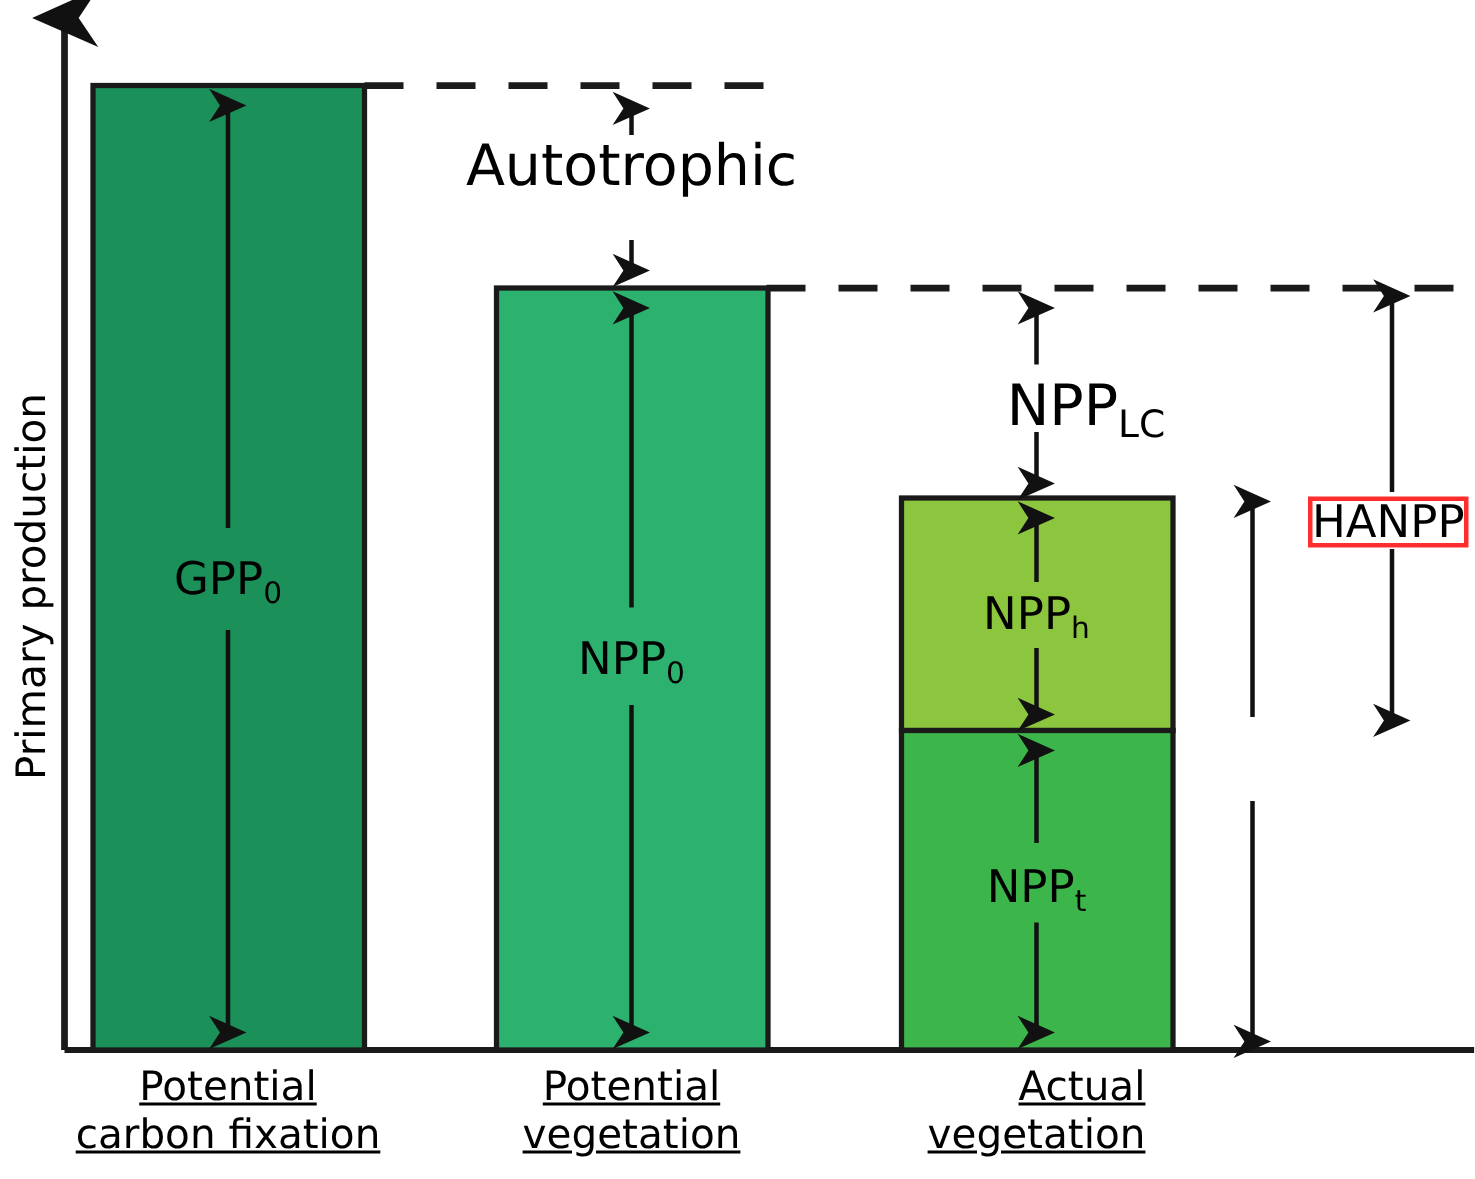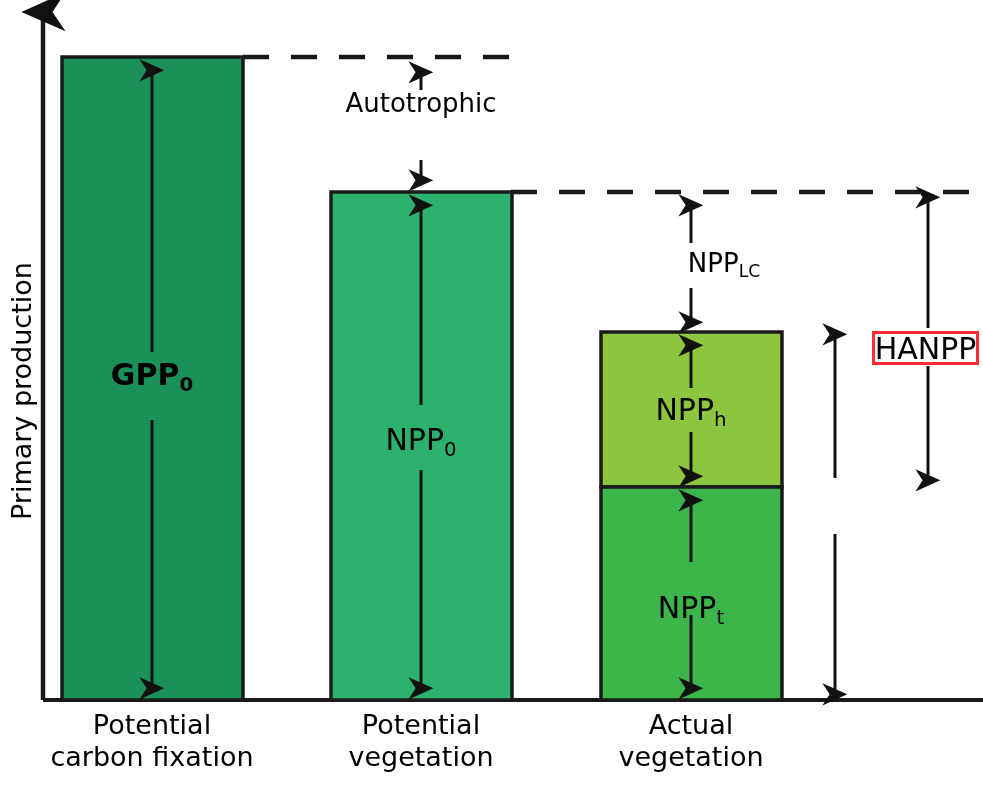--- a/index.html
+++ b/index.html
@@ -31,26 +31,27 @@
     white-space: nowrap;
     line-height: 1.18;
     user-select: none;
   }
   .lbl-center {
     text-align: center;
     transform: translateX(-50%);
   }
   .cat-label {
     font-size: 27px;
+    text-decoration: underline;
   }
   .bar-label {
     font-size: 30px;
   }
   .note-label {
-    font-size: 26px;
+    font-size: 38px;
     text-align: center;
   }
   .sub {
     font-size: 0.66em;
     vertical-align: baseline;
     position: relative;
     top: 0.30em;
   }
   .axis-title {
     position: absolute;
@@ -151,27 +152,27 @@
     </g>
 
     <g>
       <line x1="928" y1="197" x2="928" y2="328" stroke="#111111" stroke-width="3" marker-start="url(#ah)"></line>
       <line x1="928" y1="366" x2="928" y2="480" stroke="#111111" stroke-width="3" marker-end="url(#ah)"></line>
     </g>
   </svg>
 
   <div class="axis-title" style="left:6px; top:520px;">Primary production</div>
 
-  <div class="lbl lbl-center bar-label" style="left:152px; top:357px;font-weight:bold;"><span>GPP</span><span class="sub">0</span></div>
+  <div class="lbl lbl-center bar-label" style="left:152px; top:369px;"><span>GPP</span><span class="sub">0</span></div>
 
   <div class="lbl lbl-center bar-label" style="left:421px; top:422px;"><span>NPP</span><span class="sub">0</span></div>
 
   <div class="lbl lbl-center bar-label" style="left:691px; top:392px;"><span>NPP</span><span class="sub">h</span></div>
 
-  <div class="lbl lbl-center bar-label" style="left:691px; top:590px;text-align:center;"><span>NPP</span><span class="sub">t</span></div>
+  <div class="lbl lbl-center bar-label" style="left:691px; top:574px;text-align:center;"><span>NPP</span><span class="sub">t</span></div>
 
   <div class="lbl lbl-center note-label" style="left:421px; top:88px;">
     <span>Autotrophic</span><br>
   </div>
 
   <div class="lbl lbl-center note-label" style="left:691px; top:248px;margin-left:33px;"><span>NPP</span><span class="sub">LC</span></div>
 
 
   <div id="hanpp-box" style="left:872px; top:331px; width:107px; height:34px;">
     <span>HANPP</span>
@@ -180,18 +181,18 @@
   <div class="lbl lbl-center cat-label" style="left:152px; top:709px;">
     <span>Potential</span><br>
     <span>carbon fixation</span>
   </div>
 
   <div class="lbl lbl-center cat-label" style="left:421px; top:709px;">
     <span>Potential</span><br>
     <span>vegetation</span>
   </div>
 
-  <div class="lbl lbl-center cat-label" style="left:691px; top:709px;">
+  <div class="lbl lbl-center cat-label" style="left:691px; top:709px;text-align:right;">
     <span>Actual</span><br>
     <span>vegetation</span>
   </div>
 
 </div>
 
 </body></html>

